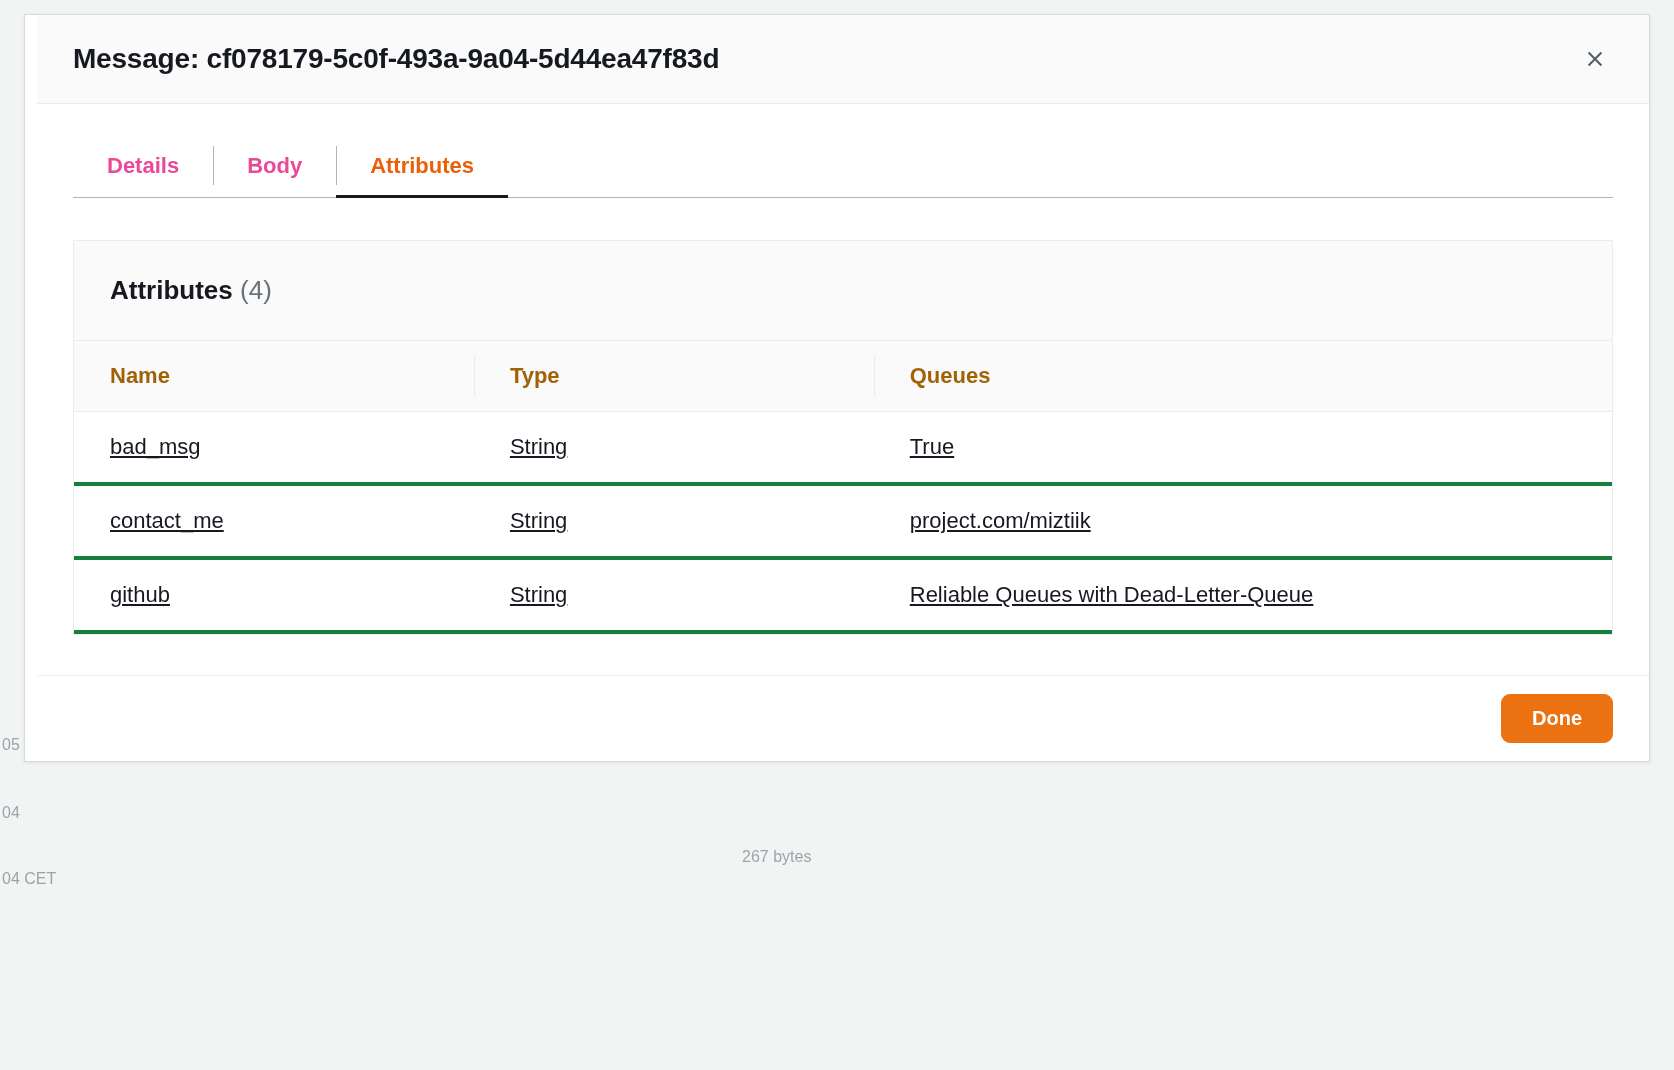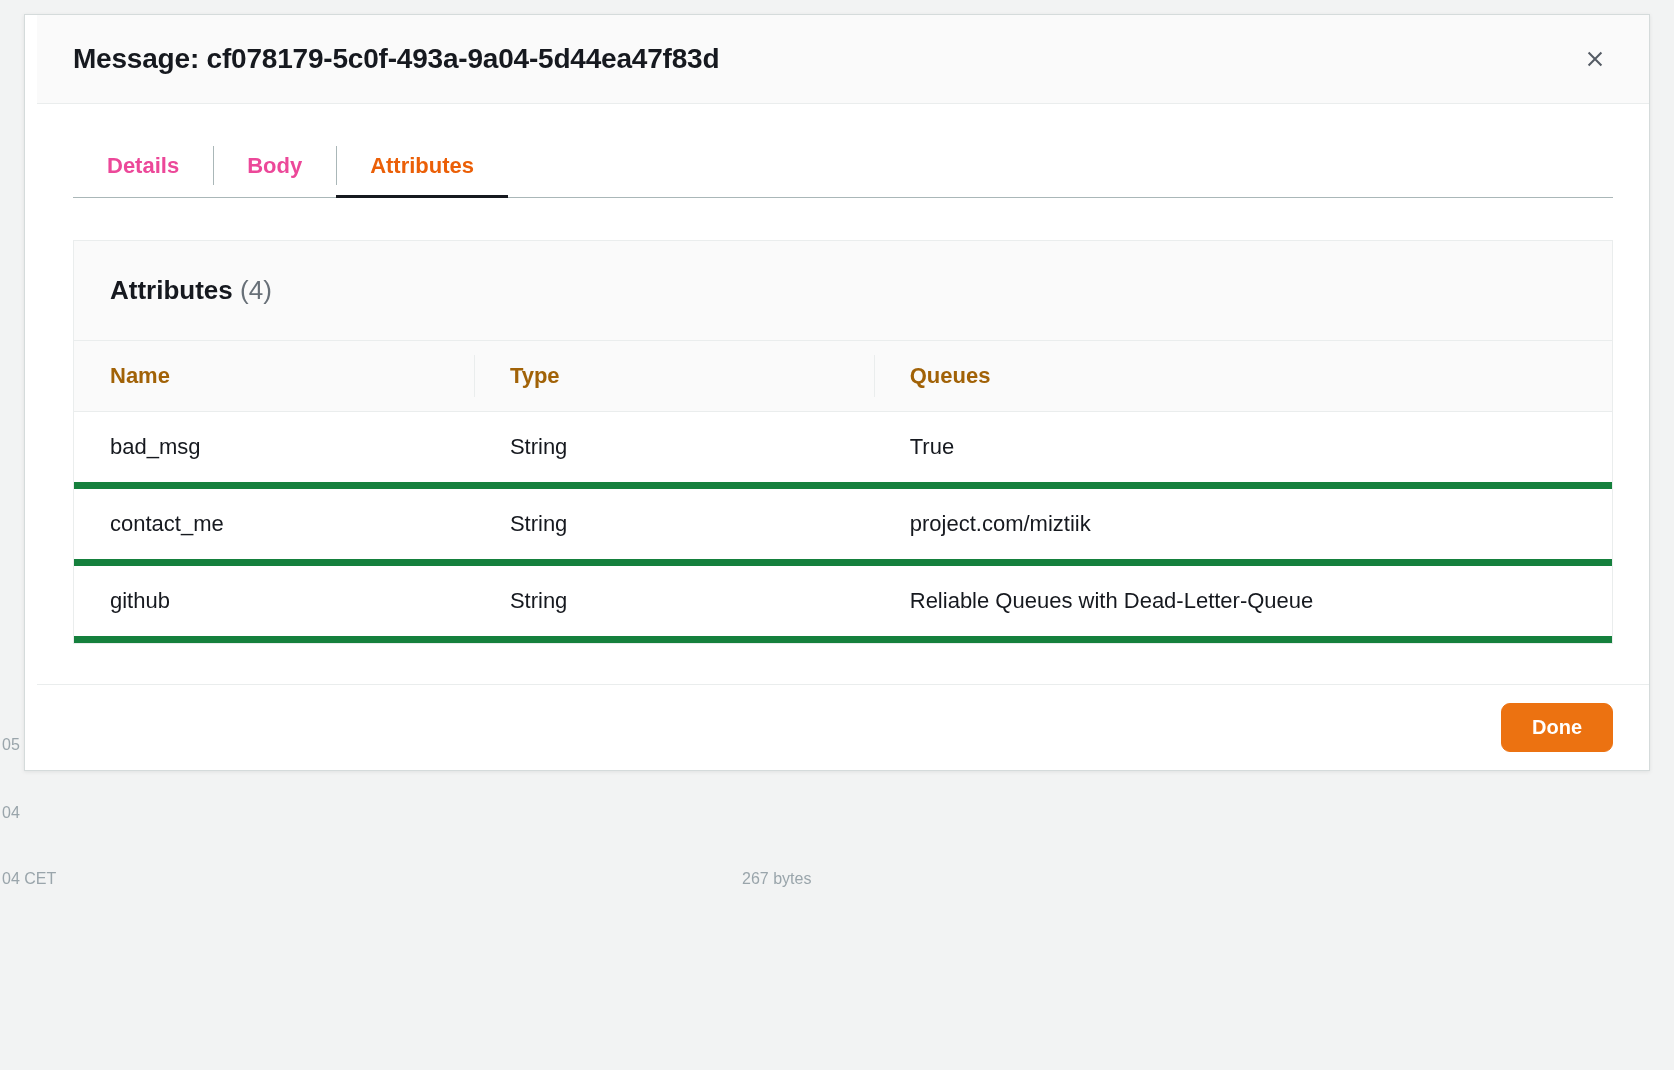--- a/index.html
+++ b/index.html
@@ -140,21 +140,22 @@
     background: #eaeded;
   }
   .attr-table th:nth-child(1), .attr-table td:nth-child(1) { width: 26%; }
   .attr-table th:nth-child(2), .attr-table td:nth-child(2) { width: 26%; }
   .attr-table th:nth-child(3), .attr-table td:nth-child(3) { width: 48%; }
 
   .attr-table tbody td {
     font-size: 22px;
     color: #16191f;
     padding: 22px 36px;
-    border-bottom: 7px solid #15803d;
+    border-bottom: 4px solid #15803d;
+    text-decoration: underline;
   }
 
   .modal-footer {
     border-top: 1px solid #eaeded;
     padding: 18px 36px;
     display: flex;
     justify-content: flex-end;
     background: #ffffff;
   }
   .btn-primary {
@@ -176,21 +177,21 @@
     pointer-events: none;
   }
 </style>
 </head>
 <body>
 
 <div class="backdrop">
   <span class="bg-hint" style="left:2px; top:736px;">05</span>
   <span class="bg-hint" style="left:2px; top:804px;">04</span>
   <span class="bg-hint" style="left:2px; top:870px;">04 CET</span>
-  <span class="bg-hint" style="left:742px; top:870px;">267 bytes</span>
+  <span class="bg-hint" style="left:742px; top:848px;">267 bytes</span>
 </div>
 
 <div class="modal">
 
   <div class="modal-header">
     <h1 class="modal-title">Message: cf078179-5c0f-493a-9a04-5d44ea47f83d</h1>
     <div class="close-btn">
       <svg viewBox="0 0 24 24" fill="none">
         <path d="M5 5 L19 19 M19 5 L5 19"></path>
       </svg>

